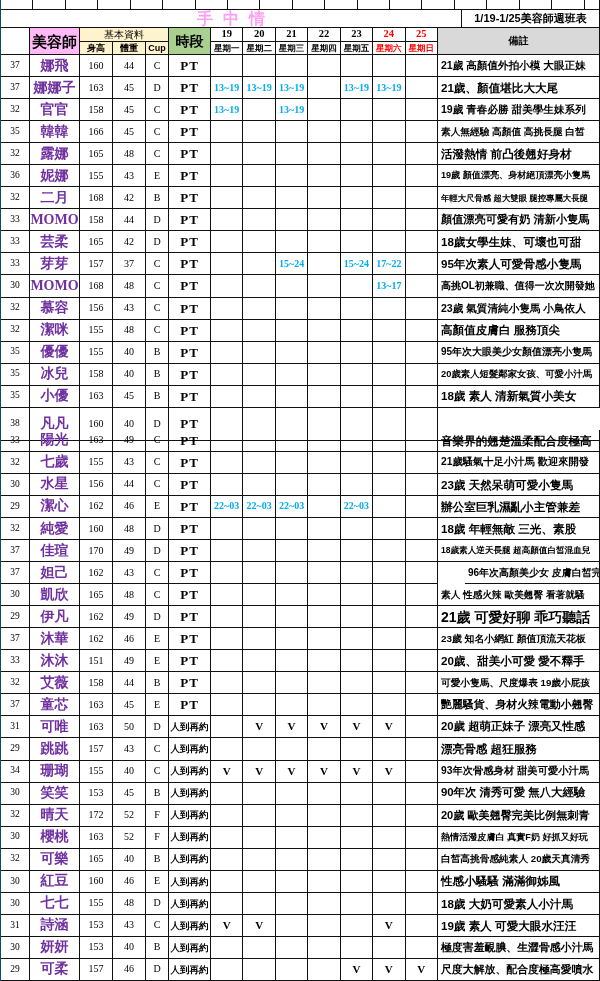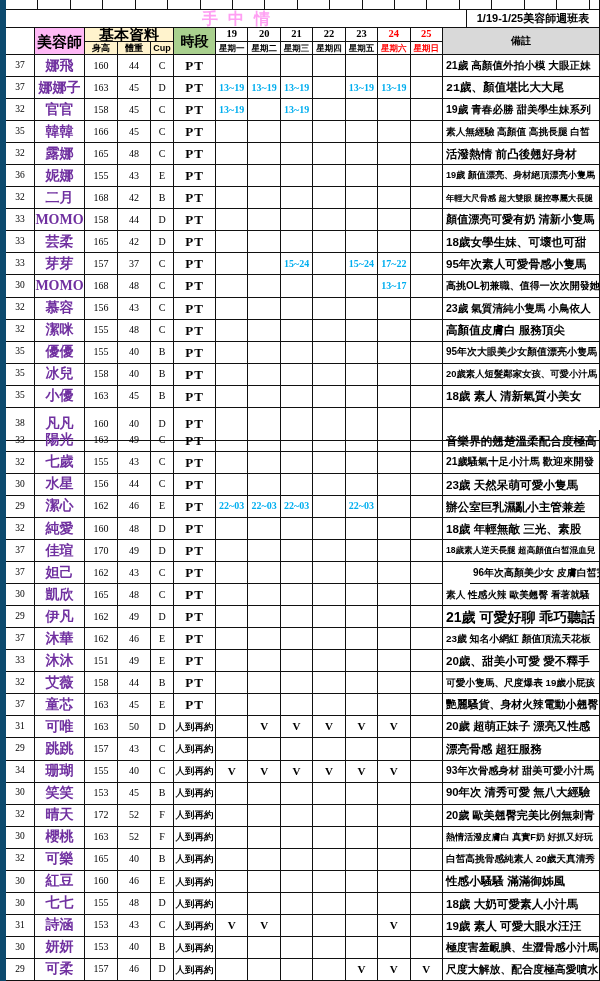--- a/index.html
+++ b/index.html
@@ -1,37 +1,37 @@
 <!DOCTYPE html>
 <html><head>
 <meta charset="utf-8">
 <style>
   * { box-sizing: border-box; margin: 0; padding: 0; }
   body { margin: 0; background: #888; font-family: "Liberation Sans", sans-serif; }
   .sheet {
     position: relative; width: 600px; height: 981px; background: #fff;
-    border-left: 6px solid #0c4a6e; overflow: hidden; color: #000;
+    border-left: 1px solid #0c4a6e; overflow: hidden; color: #000;
   }
   .cols { display: grid; grid-template-columns: 29px 50px 33px 33px 23px 42px repeat(7, 32.43px) minmax(0,1fr); }
   .cell {
     border-right: 1px solid #111; border-bottom: 1px solid #111;
     display: flex; align-items: center; justify-content: center;
     overflow: hidden; white-space: nowrap; line-height: 1;
   }
   
   .top-strip { height: 10px; display: grid; grid-template-columns: repeat(18, 32.43px) 1fr; }
   .strip-cell { border-right: 1px solid #111; border-bottom: 1px solid #111; }
   
   .title-row { height: 18px; display: grid; grid-template-columns: 461px 1fr; }
   .title-main { font-weight: bold; font-size: 16px; letter-spacing: 10px; padding-left: 10px; color: #FF9FF3; }
   .title-right { font-weight: bold; font-size: 11px; }
   
   .hdr { grid-template-rows: 14px 13px; }
   .staff-h { background: #FFB9F6; font-weight: bold; font-size: 15px; }
-  .basic-h { background: #FFF3CD; font-weight: bold; font-size: 15px; }
+  .basic-h { background: #FFF3CD; font-weight: normal; font-size: 10px; }
   .sub-h  { background: #FFF3CD; font-weight: bold; font-size: 9px; }
   .shift-h { background: #A9D08E; font-weight: bold; font-size: 14px; }
   .rem-h { background: #D9D9D9; font-weight: bold; font-size: 10px; }
   .day-num { font-family: "Liberation Serif", serif; font-weight: bold; font-size: 10.5px; }
   .day-wd { font-weight: bold; font-size: 8.5px; }
   .red { color: #FF0000; }
   
   .r { height: 22.048px; }
   .c-id { font-family: "Liberation Serif", serif; font-size: 9.5px; }
   .c-name { color: #7030A0; font-weight: bold; font-size: 14px; font-family: "Liberation Serif", serif; }
@@ -123,21 +123,21 @@
         <div class="cell c-num">45</div>
         <div class="cell c-num">D</div>
         <div class="cell c-shift-pt">PT</div>
         <div class="cell slot-time">13~19</div>
         <div class="cell slot-time">13~19</div>
         <div class="cell slot-time">13~19</div>
         <div class="cell"></div>
         <div class="cell slot-time">13~19</div>
         <div class="cell slot-time">13~19</div>
         <div class="cell"></div>
-        <div class="cell c-remark" style="font-size: 11.6px; font-family: Liberation Mono, monospace;">21歲、顏值堪比大大尾</div>
+        <div class="cell c-remark" style="font-size: 11.6px;">21歲、顏值堪比大大尾</div>
       </div>
       <div class="cols r">
         <div class="cell c-id">32</div>
         <div class="cell c-name">官官</div>
         <div class="cell c-num">158</div>
         <div class="cell c-num">45</div>
         <div class="cell c-num">C</div>
         <div class="cell c-shift-pt">PT</div>
         <div class="cell slot-time">13~19</div>
         <div class="cell"></div>

